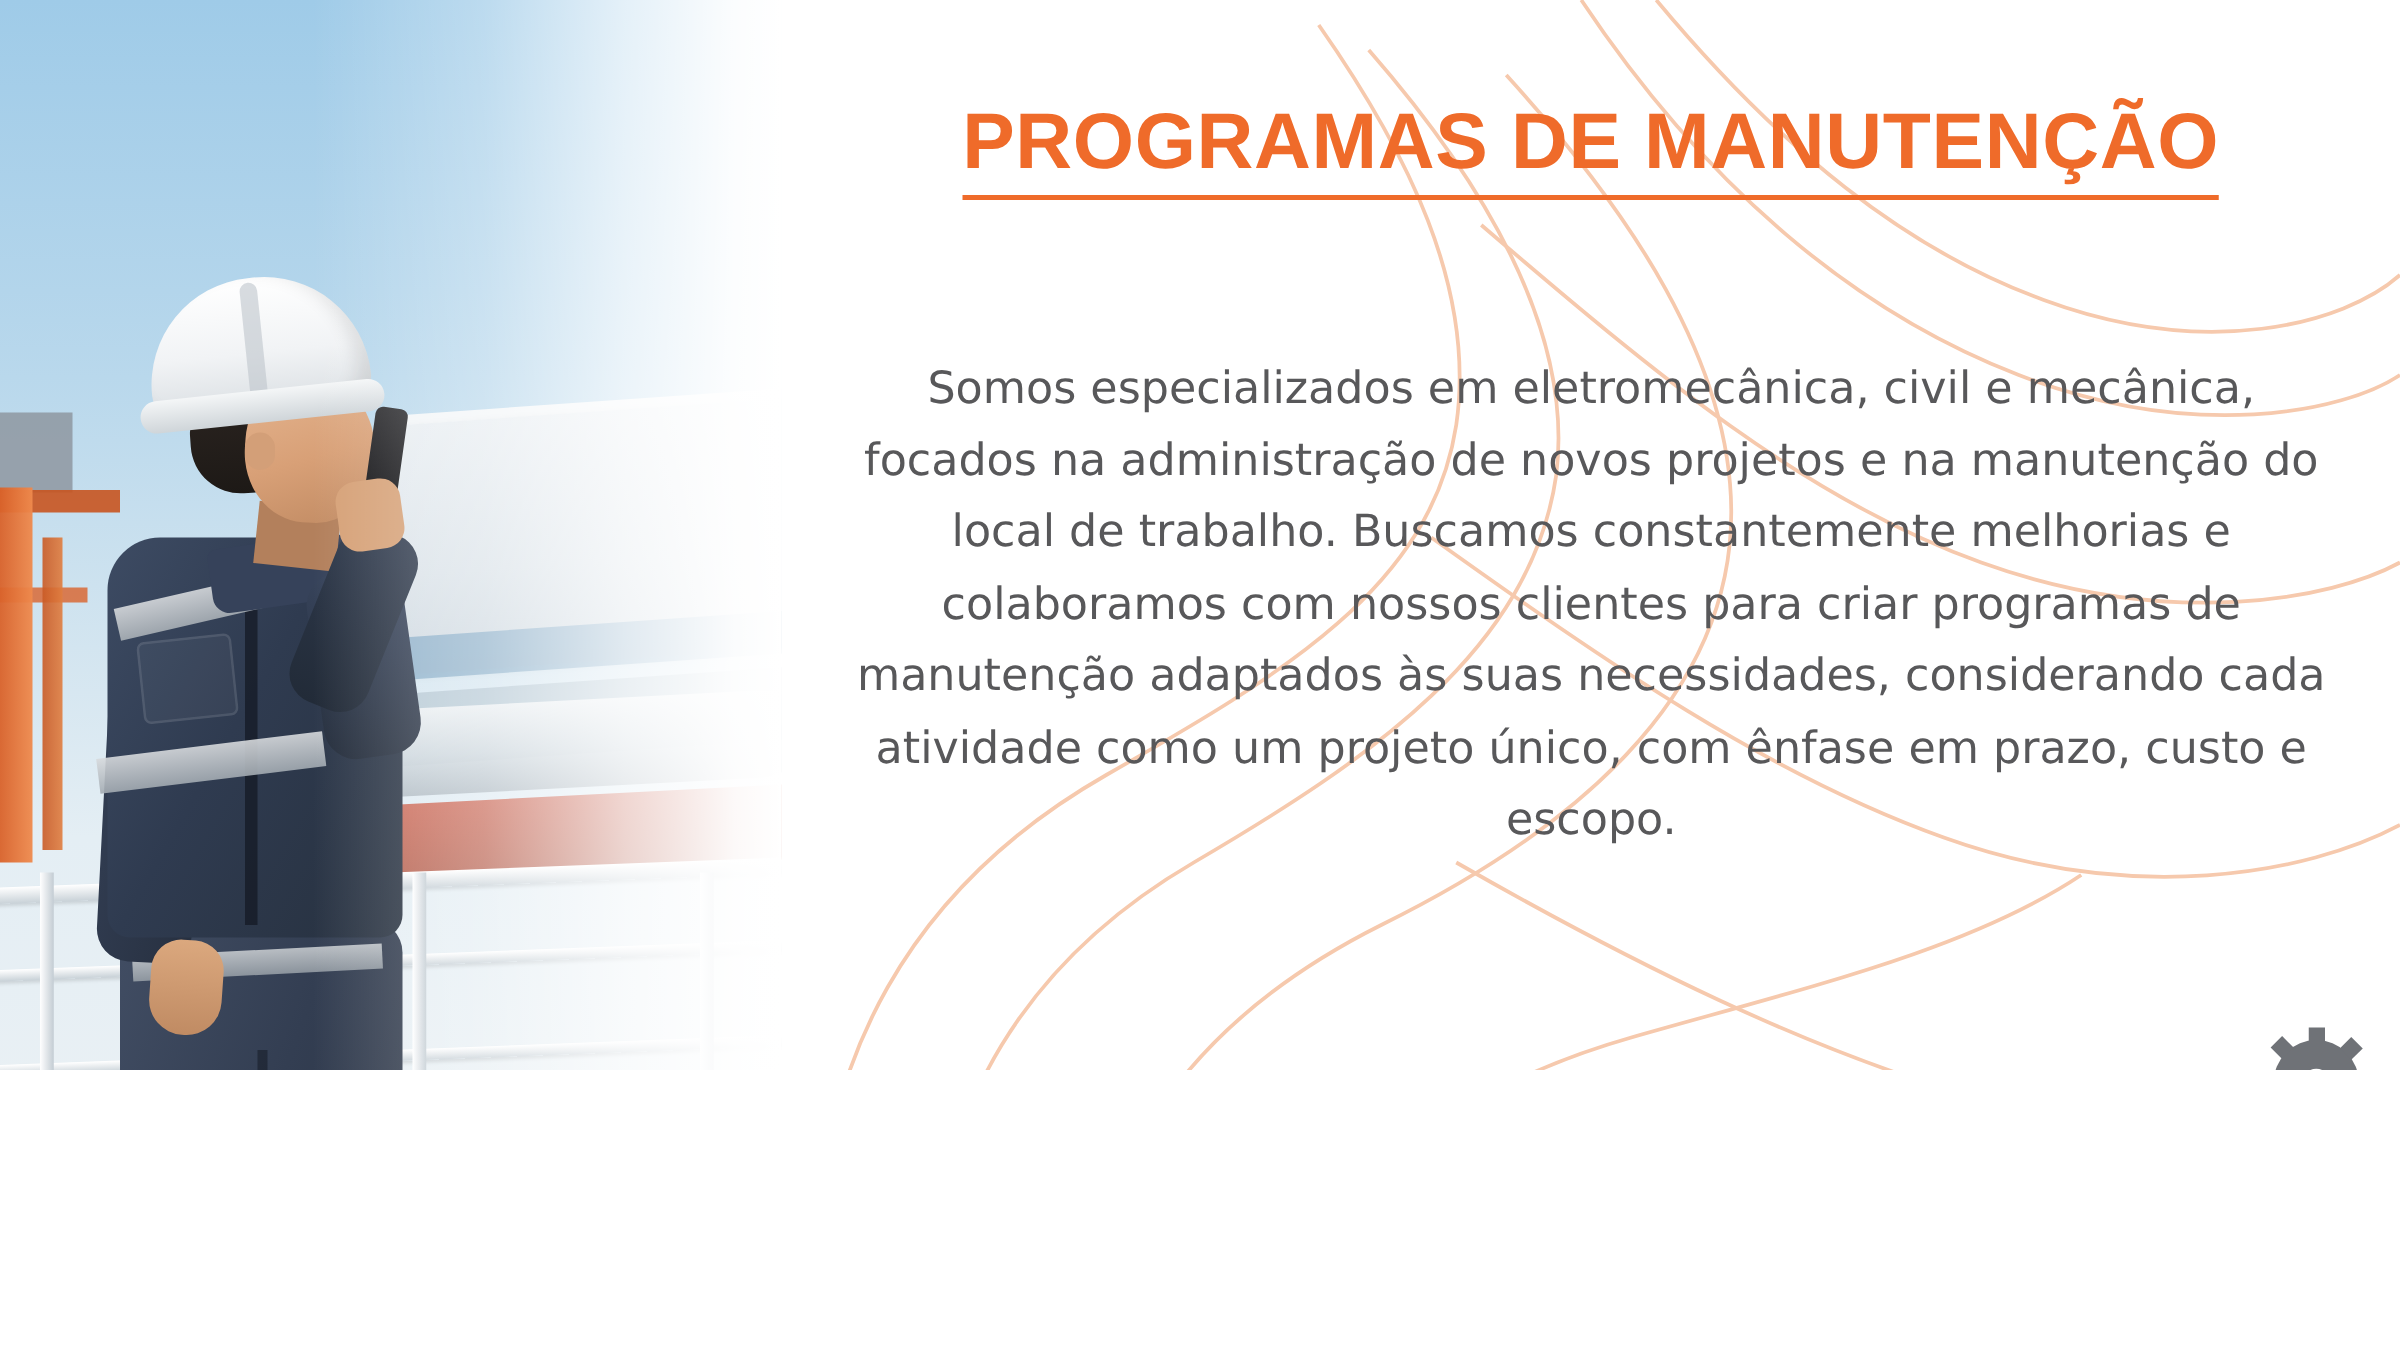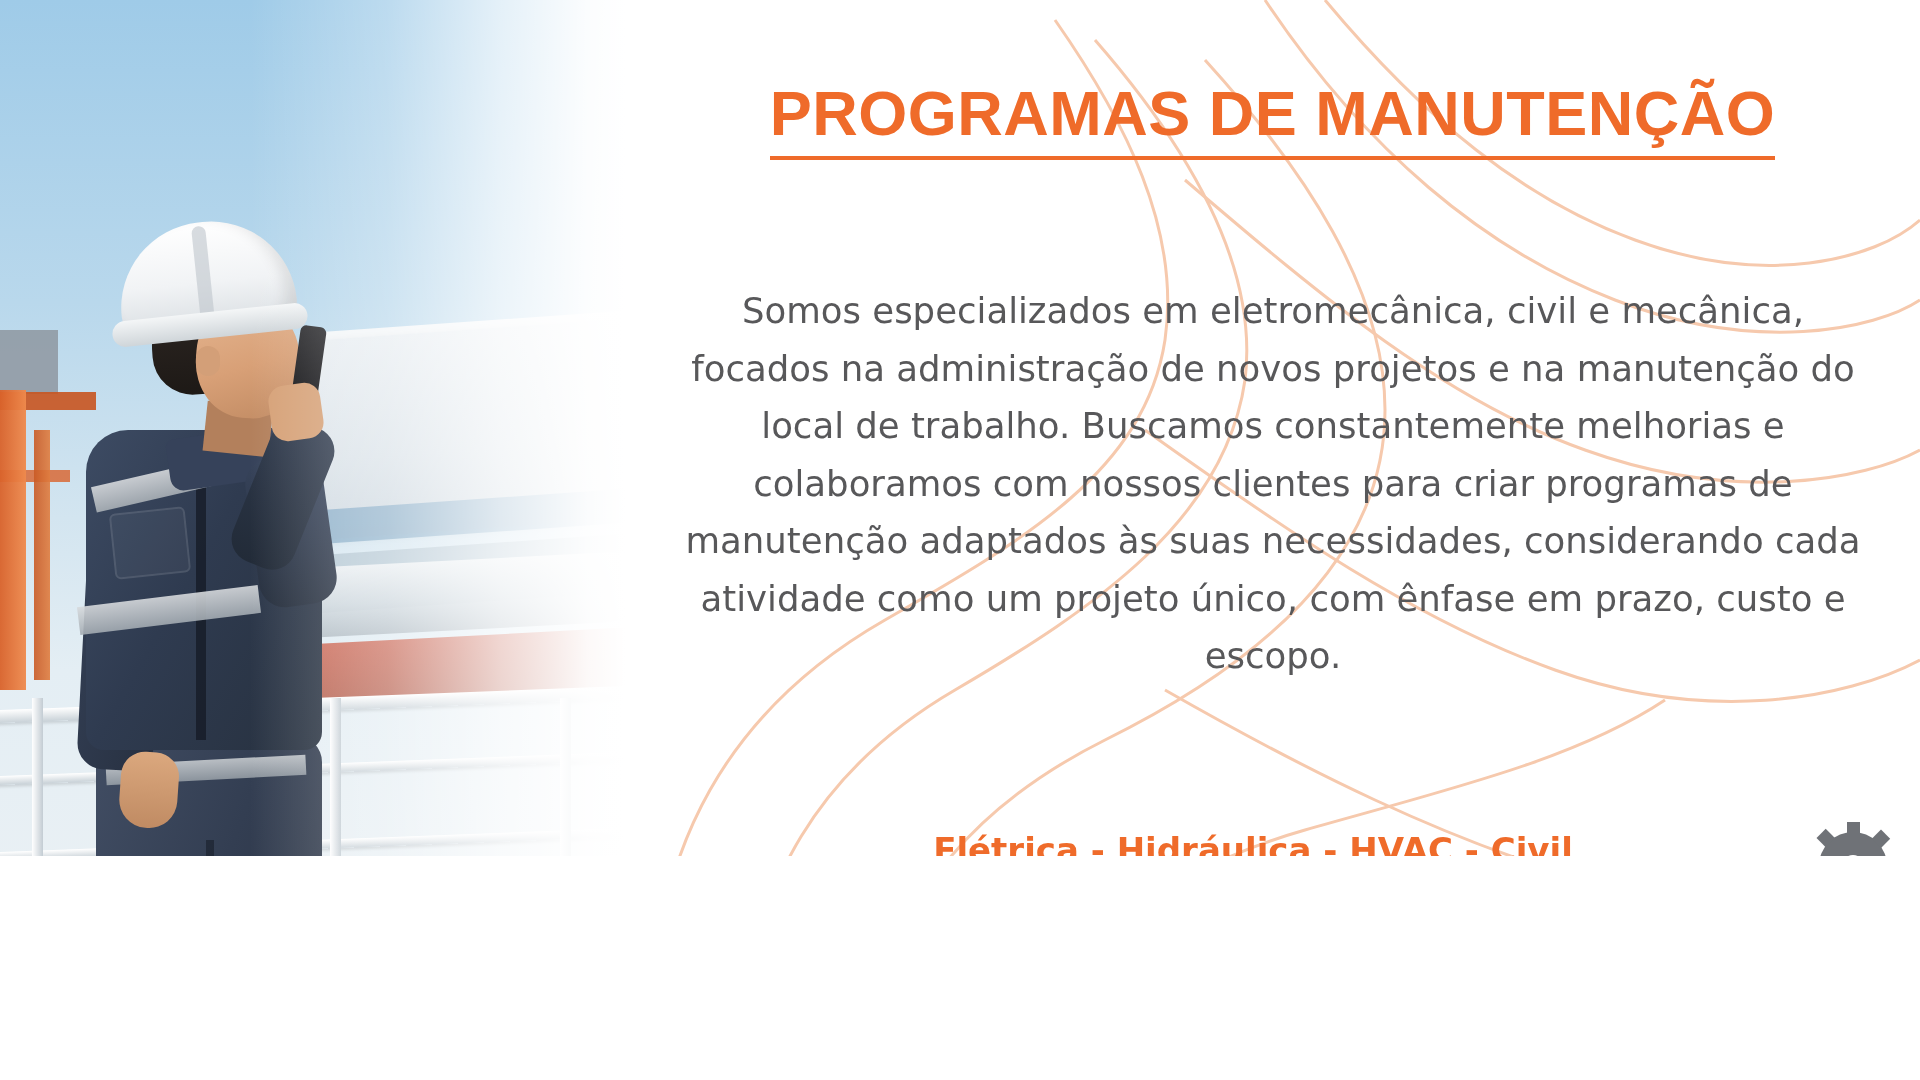--- a/index.html
+++ b/index.html
@@ -619,21 +619,20 @@
         <path d="M380 1080 C430 950 540 870 680 830 C820 790 950 760 1040 700"></path>
       </g>
     </svg>
 
     <div class="headline-wrap">
       <h1 class="headline">PROGRAMAS DE MANUTENÇÃO</h1>
     </div>
 
     <p class="body-copy">Somos especializados em eletromecânica, civil e mecânica, focados na administração de novos projetos e na manutenção do local de trabalho. Buscamos constantemente melhorias e colaboramos com nossos clientes para criar programas de manutenção adaptados às suas necessidades, considerando cada atividade como um projeto único, com ênfase em prazo, custo e escopo.</p>
 
-    <p class="tagline">Elétrica - Hidráulica - HVAC - Civil</p>
 
     <div class="logo">
       <svg viewBox="0 0 232 140" width="232" height="140" aria-hidden="true">
 
         <g fill="#6f7277">
           <circle cx="186" cy="48" r="34"></circle>
         </g>
         <g fill="#ffffff">
           <circle cx="186" cy="48" r="11"></circle>
         </g>

